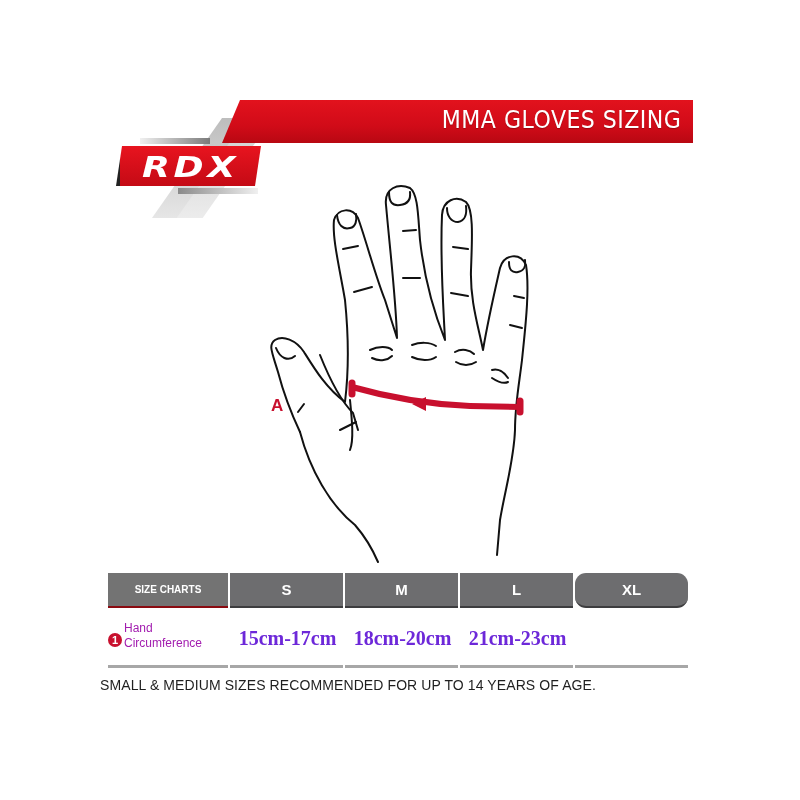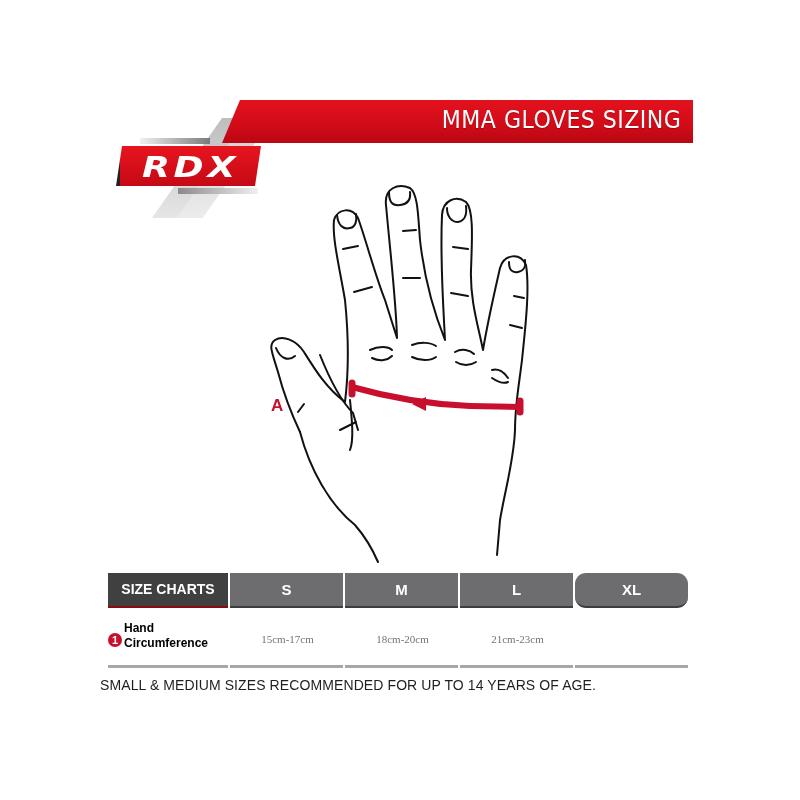--- a/index.html
+++ b/index.html
@@ -48,33 +48,33 @@
     position: absolute; left: 271px; top: 396px; color: #c8102e; font-weight: bold; font-size: 17px;
   }
 
   
   .size-table { position: absolute; left: 108px; top: 573px; width: 584px; }
   .hdr-row { display: flex; height: 35px; }
   .hdr-cell {
     height: 33px; line-height: 33px; text-align: center; color: #ffffff; font-weight: bold; font-size: 15px;
     background: #6d6d6f; border-bottom: 2px solid #3d3d3f; margin-right: 2px;
   }
-  .hdr-cell.first { background: #404040; border-bottom-color: #8a0a10; width: 120px; font-size: 14px; }
+  .hdr-cell.first { background: #737373; border-bottom-color: #8a0a10; width: 120px; font-size: 10px; }
   .hdr-cell.size { width: 113px; }
   .hdr-cell.size:last-child { margin-right: 0; width: 113px; border-radius: 11px; }
 
   .data-row { display: flex; height: 55px; align-items: center; }
   .row-label { width: 122px; display: flex; align-items: center; }
   .num-badge {
     width: 14px; height: 14px; border-radius: 50%; background: #c8102e; color: #fff; font-size: 11px; font-weight: bold;
     line-height: 14px; text-align: center; margin-right: 2px; margin-top: 8px;
   }
-  .label-text { font-size: 12px; font-weight: bold; color: #000000; line-height: 15px; }
+  .label-text { font-size: 12px; font-weight: normal; color: #a21caf; line-height: 15px; }
   .val-cell {
-    width: 115px; text-align: center; font-family: "Liberation Serif", serif; font-weight: normal; font-size: 11px; color: #737373;
+    width: 115px; text-align: center; font-family: "Liberation Serif", serif; font-weight: bold; font-size: 20px; color: #6d28d9;
     padding-top: 6px;
   }
 
   .rule-row { display: flex; height: 3px; margin-top: 2px; }
   .rule { height: 3px; background: #a7a7a7; margin-right: 2px; }
   .rule.first { width: 120px; }
   .rule.size { width: 113px; }
   .rule.size:last-child { margin-right: 0; }
 
   .note {

